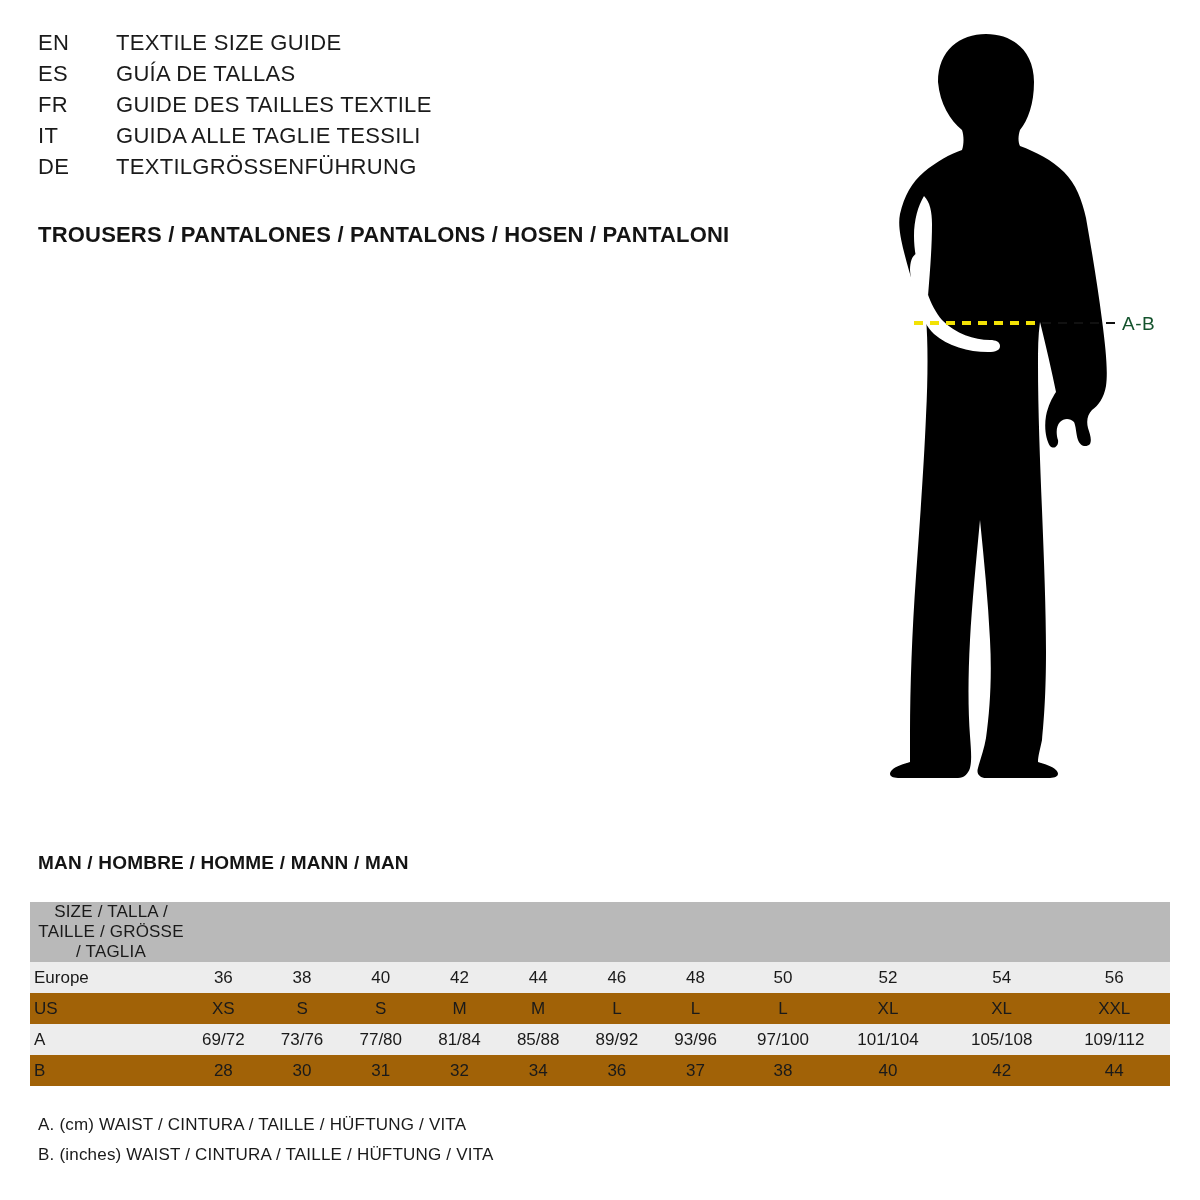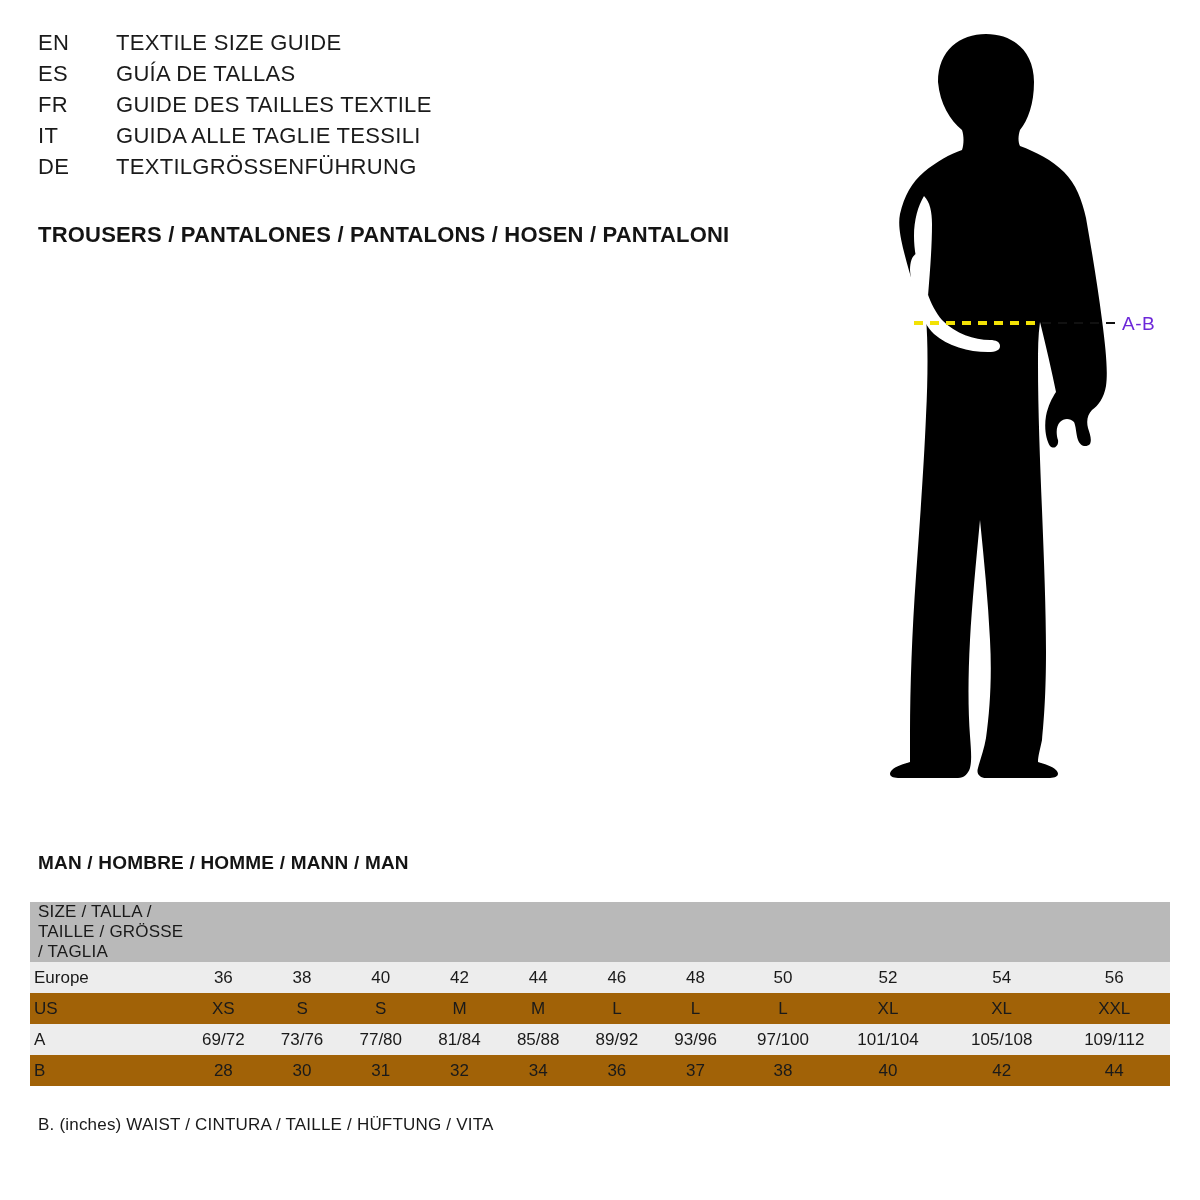--- a/index.html
+++ b/index.html
@@ -60,21 +60,21 @@
     height: 790px;
   }
   .figure-area svg {
     display: block;
   }
   .ab-label {
     position: absolute;
     left: 1122px;
     top: 313px;
     font-size: 19px;
-    color: #6d28d9;
+    color: #14532d;
     letter-spacing: 0.5px;
   }
 
   
   .section-title {
     position: absolute;
     left: 38px;
     top: 852px;
     font-size: 19px;
     font-weight: bold;
@@ -101,20 +101,21 @@
   }
   table.size-table tr.head-row th {
     background: #b9b9b9;
     text-align: left;
     font-weight: normal;
     letter-spacing: 0.2px;
     height: 33px;
   }
   table.size-table tr.head-row th.head-label {
     padding-left: 8px;
+    text-align: center;
   }
   table.size-table td.row-label {
     text-align: left;
     padding-left: 4px;
     width: 150px;
   }
   table.size-table tr.shade td {
     background: #ededed;
   }
   table.size-table tr.plain td {
@@ -313,14 +314,15 @@
       <td>37</td>
       <td>38</td>
       <td>40</td>
       <td>42</td>
       <td>44</td>
     </tr>
   </tbody>
 </table>
 
 <div class="footnotes">
+  <div>A. (cm) WAIST / CINTURA / TAILLE / HÜFTUNG / VITA</div>
   <div>B. (inches) WAIST / CINTURA / TAILLE / HÜFTUNG / VITA</div>
 </div>
 
 </body></html>

